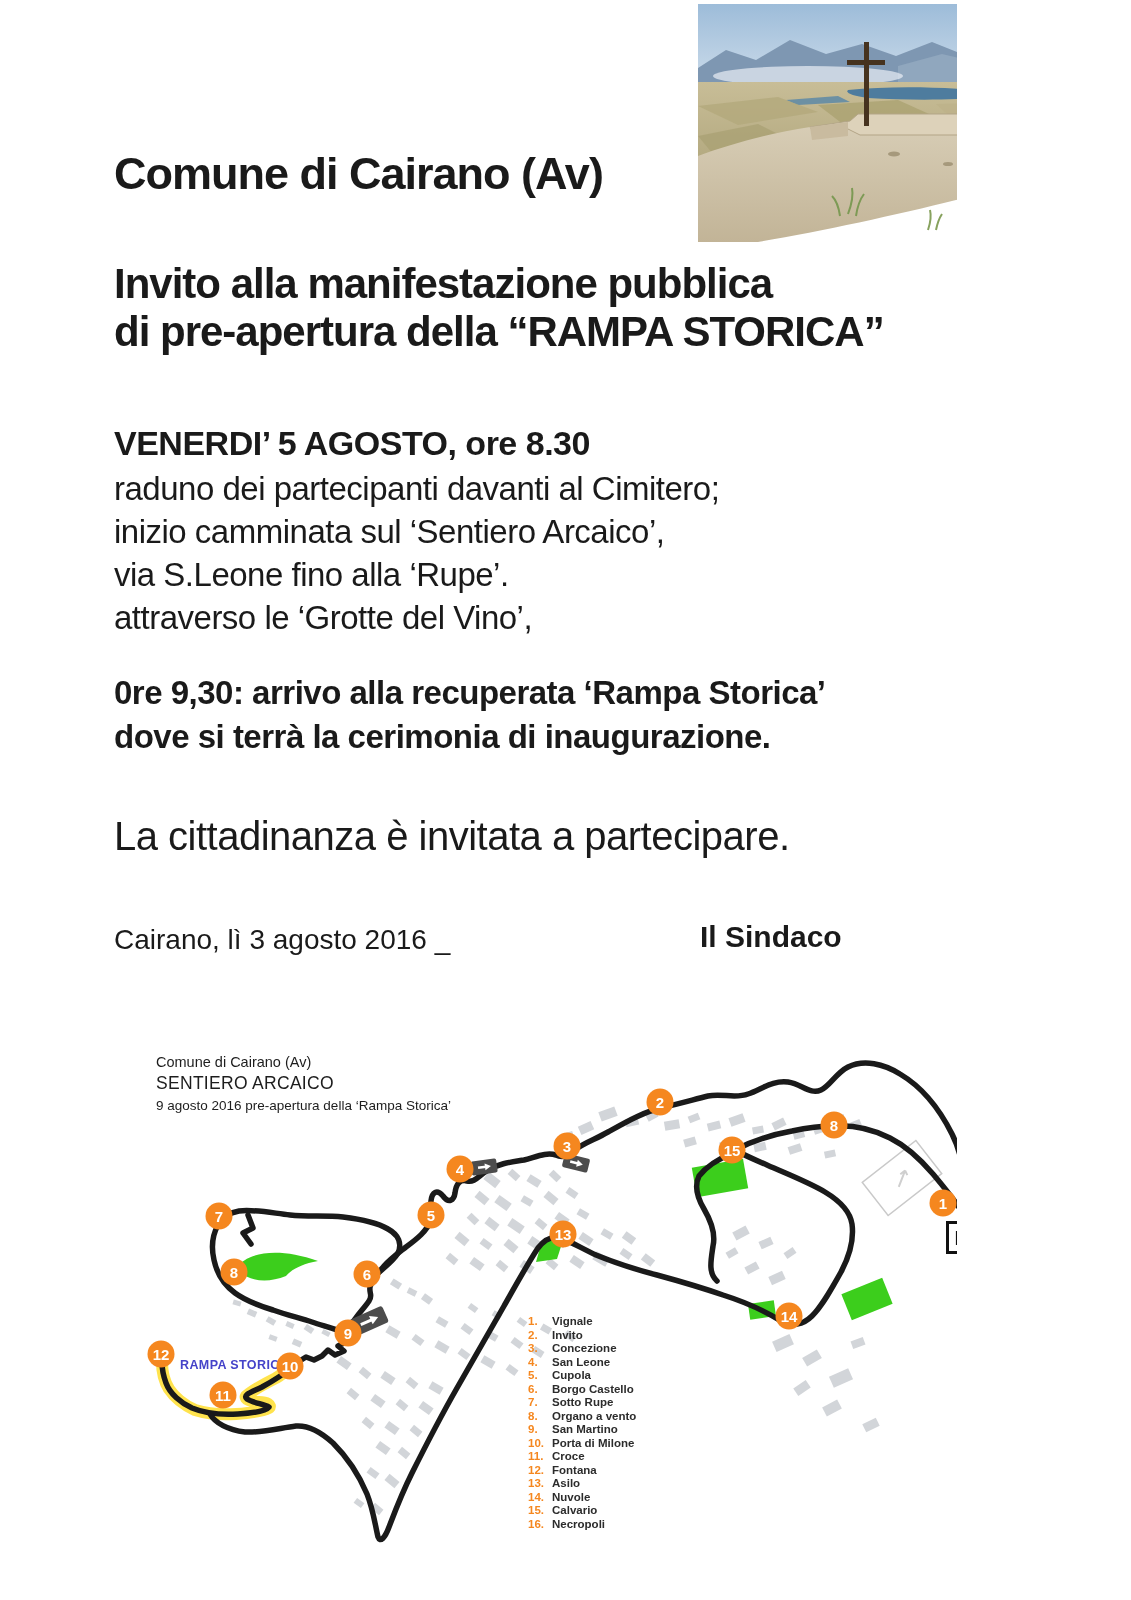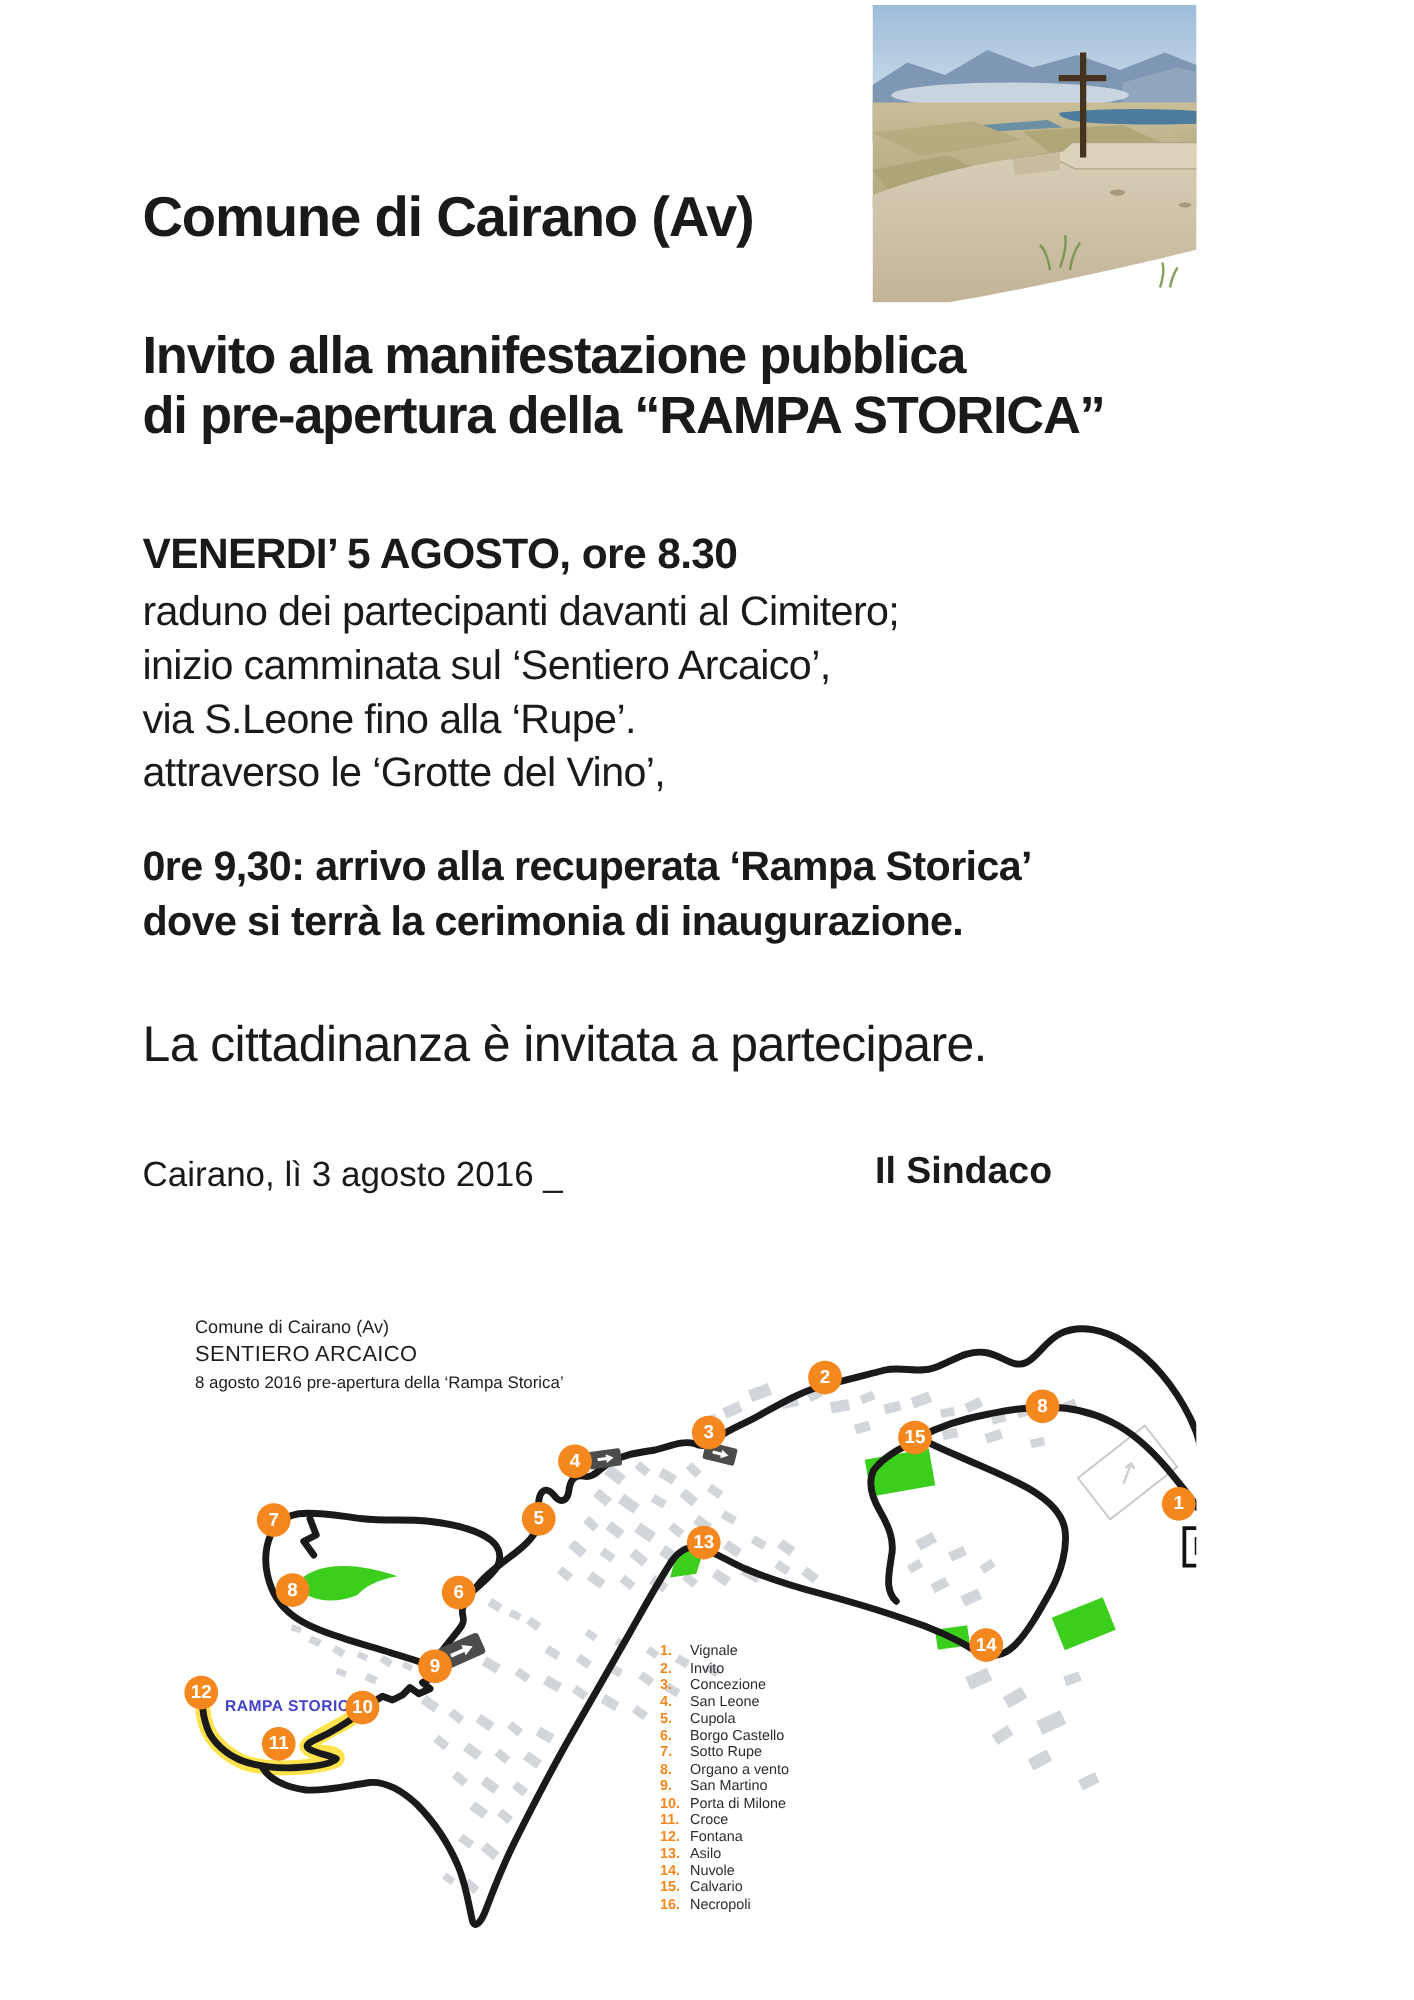--- a/index.html
+++ b/index.html
@@ -28,21 +28,21 @@
           transform:translate(-50%,-50%);display:flex;align-items:center;justify-content:center;
           color:#fff;font-weight:bold;font-size:15px;z-index:5;}
   .p-sign{position:absolute;left:806px;top:189px;width:25px;height:27px;border:3px solid #111;
           background:#fff;display:flex;align-items:center;justify-content:center;
           font-weight:bold;font-size:21px;color:#111;z-index:5;}
   .rampa-label{position:absolute;left:40px;top:326px;font-size:12.5px;font-weight:bold;
                letter-spacing:0.4px;z-index:4;}
   .legend{position:absolute;left:388px;top:283px;z-index:4;}
   .legend-row{display:flex;align-items:baseline;height:13.5px;}
   .legend-num{width:20px;text-align:left;font-weight:bold;font-size:11.5px;}
-  .legend-label{margin-left:4px;font-size:11.5px;color:#2c2c2c;}
+  .legend-label{margin-left:4px;font-size:11.5px;color:#2c2c2c;font-weight:bold;}
 </style>
 </head>
 <body>
 
 <div class="page">
 
   <div class="abs photo">
     <svg width="418" height="238" viewBox="0 0 418 238">
       <defs>
         <linearGradient id="skyG" x1="0" y1="0" x2="0" y2="1">
@@ -302,21 +302,21 @@
           <rect x="-18" y="-9" width="36" height="18" rx="3" fill="#4c4c4c"></rect>
           <path d="M-9,0 L6,0" stroke="#fff" stroke-width="3"></path>
             <path d="M10,0 L2,-4.5 L2,4.5 Z" fill="#fff"></path>
         </g>
       </g>
     </svg>
 
     <div class="map-title">
       <div class="t1">Comune di Cairano (Av)</div>
       <div class="t2">SENTIERO ARCAICO</div>
-      <div class="t3">8 agosto 2016 pre-apertura della ‘Rampa Storica’</div>
+      <div class="t3">9 agosto 2016 pre-apertura della ‘Rampa Storica’</div>
     </div>
 
     <div class="rampa-label" style="color: rgb(69, 67, 201);">RAMPA STORICA</div>
     <div class="p-sign">P</div>
 
     <div>
         <div class="marker" style="left: 803px; top: 171px; background: rgb(245, 135, 31);">1</div>
         <div class="marker" style="left: 520px; top: 70px; background: rgb(245, 135, 31);">2</div>
         <div class="marker" style="left: 427px; top: 114px; background: rgb(245, 135, 31);">3</div>
         <div class="marker" style="left: 320px; top: 137px; background: rgb(245, 135, 31);">4</div>

